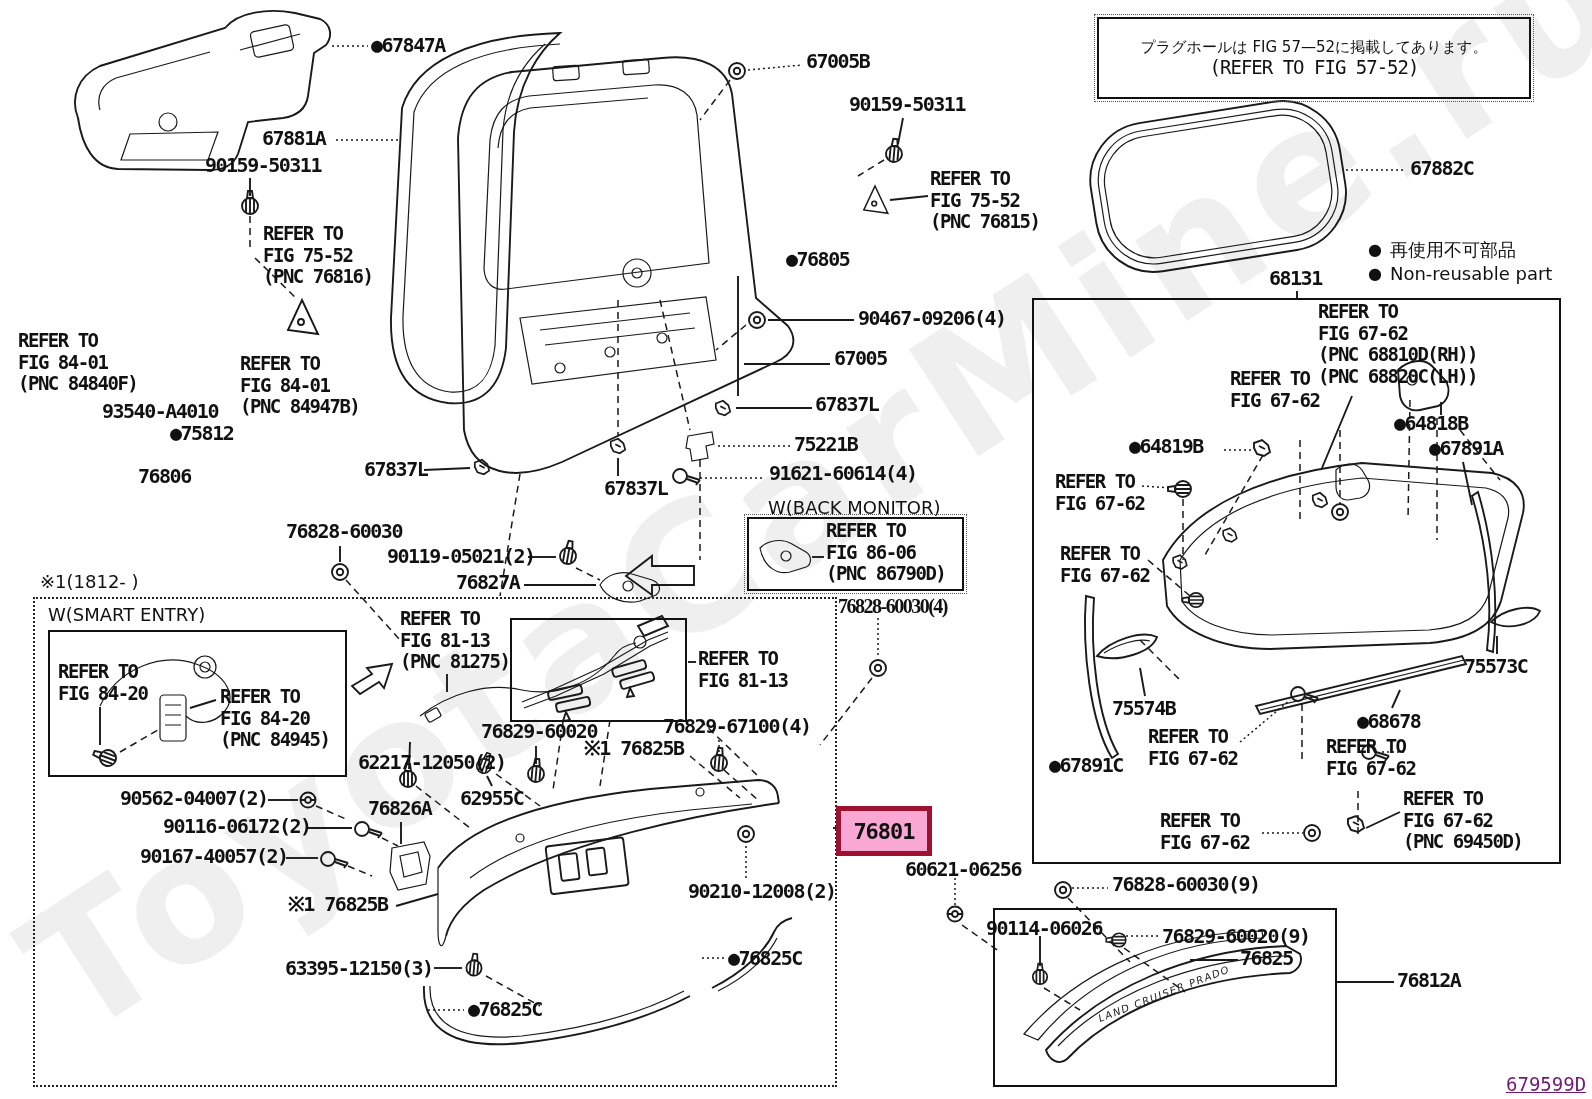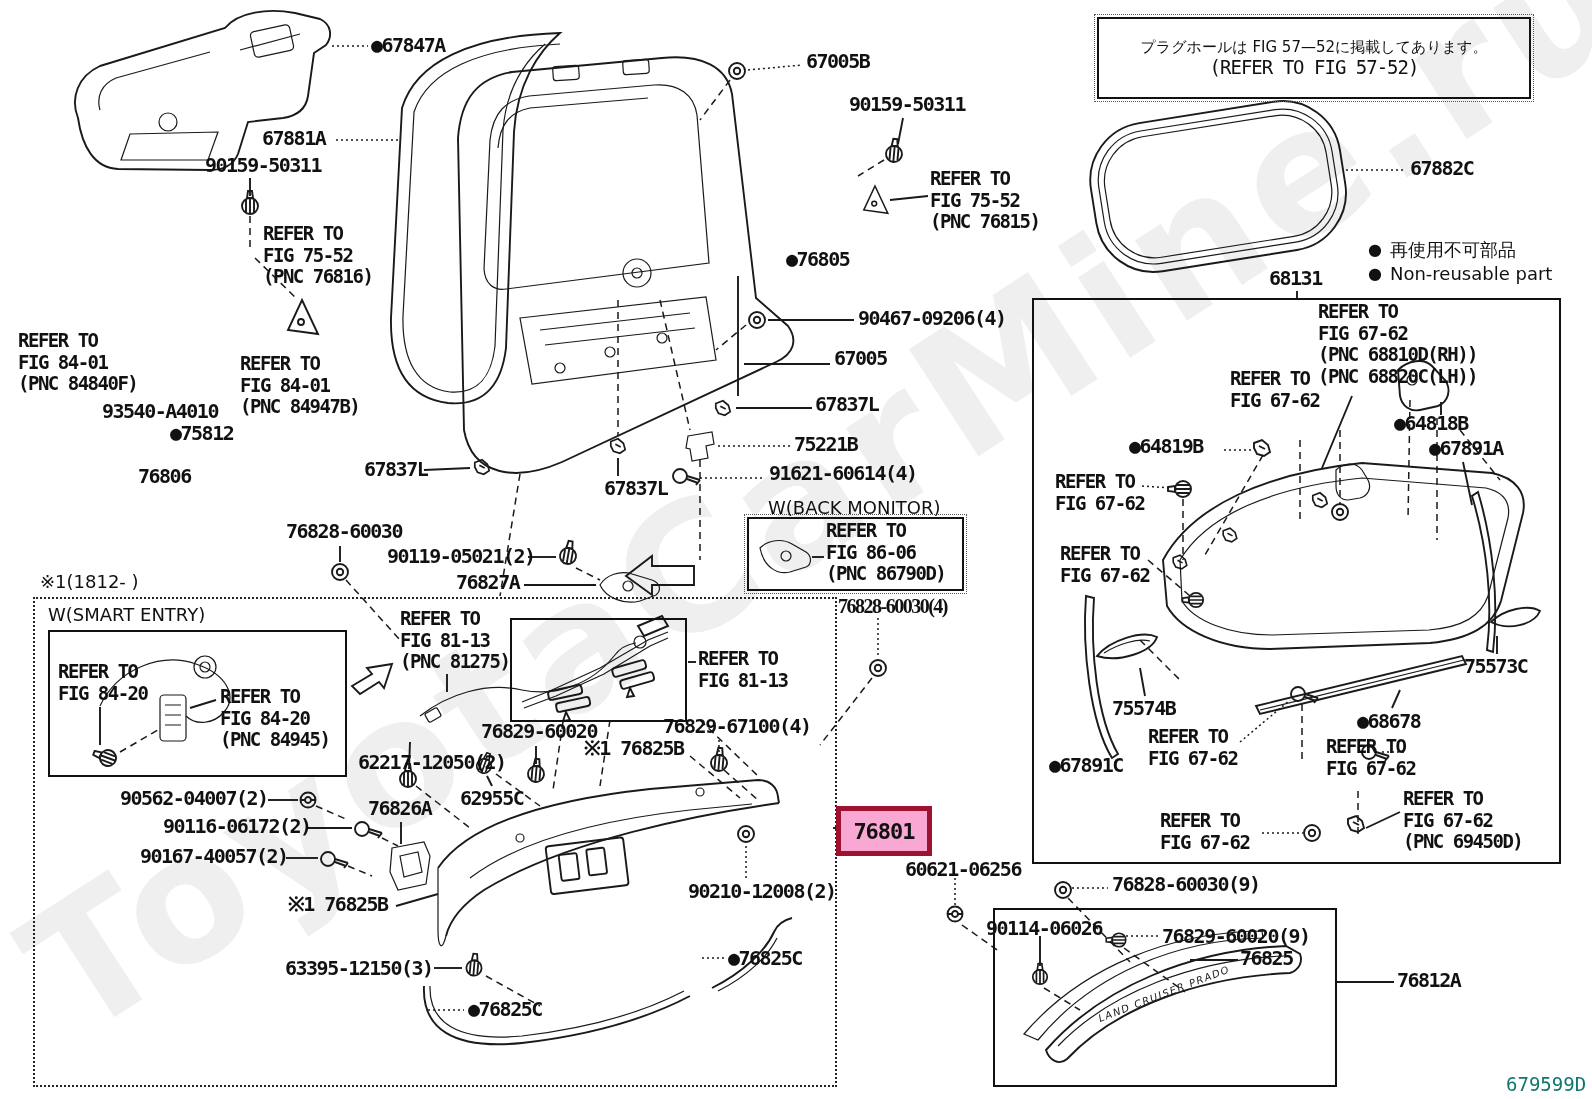--- a/index.html
+++ b/index.html
@@ -27,21 +27,21 @@
   .notebox .jp{font-family:"DejaVu Sans",sans-serif;font-size:15px;line-height:19px;}
   .notebox .en{font-family:"DejaVu Sans",sans-serif;font-size:15px;line-height:20px;}
   .notebox .rf{font-weight:normal;font-size:19px;letter-spacing:-1px;line-height:21px;}
   .legend{position:absolute;left:1368px;top:238px;z-index:4;font-family:"DejaVu Sans",sans-serif;font-size:18px;line-height:24px;}
   .legend .row{display:flex;align-items:center;gap:8px;}
   .legend .blt{font-size:16px;}
   .hl{position:absolute;left:836px;top:806px;width:86px;height:40px;z-index:5;background:#f9a8d4;
       border:5px solid #9c1230;display:flex;align-items:center;justify-content:center;
       font-weight:bold;font-size:22px;letter-spacing:-1px;}
   .sectlabel{position:absolute;z-index:4;font-family:"DejaVu Sans","Liberation Sans",sans-serif;font-size:18px;}
-  .footer{position:absolute;left:1506px;top:1073px;z-index:4;font-size:19px;letter-spacing:0;color:#0f766e;}
+  .footer{position:absolute;left:1506px;top:1073px;z-index:4;font-size:19px;letter-spacing:0;color:#701a75;text-decoration:underline;}
 </style>
 </head>
 <body>
 
 <div class="stage">
 
   <div class="watermark">ToyotaCarMine.ru</div>
 
   <svg class="art" width="1592" height="1099" viewBox="0 0 1592 1099">
     <defs>

